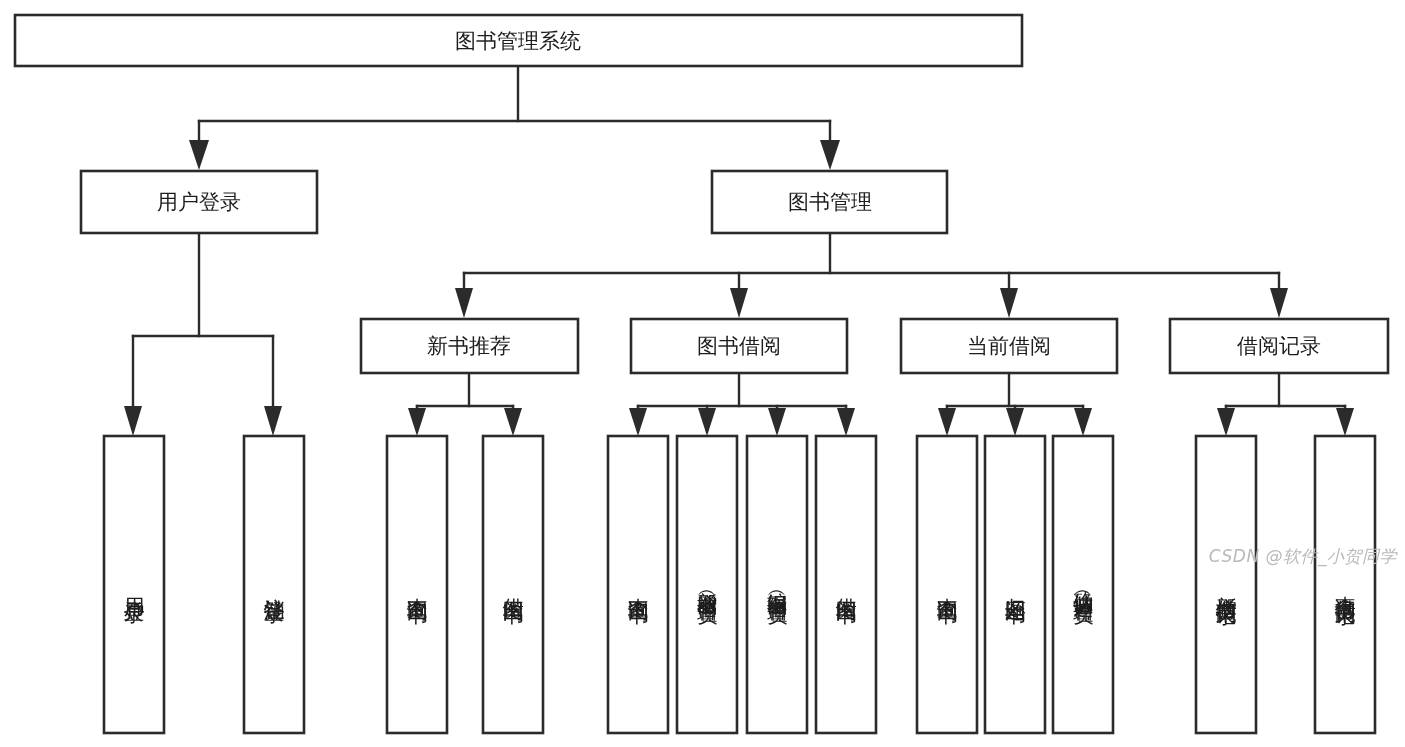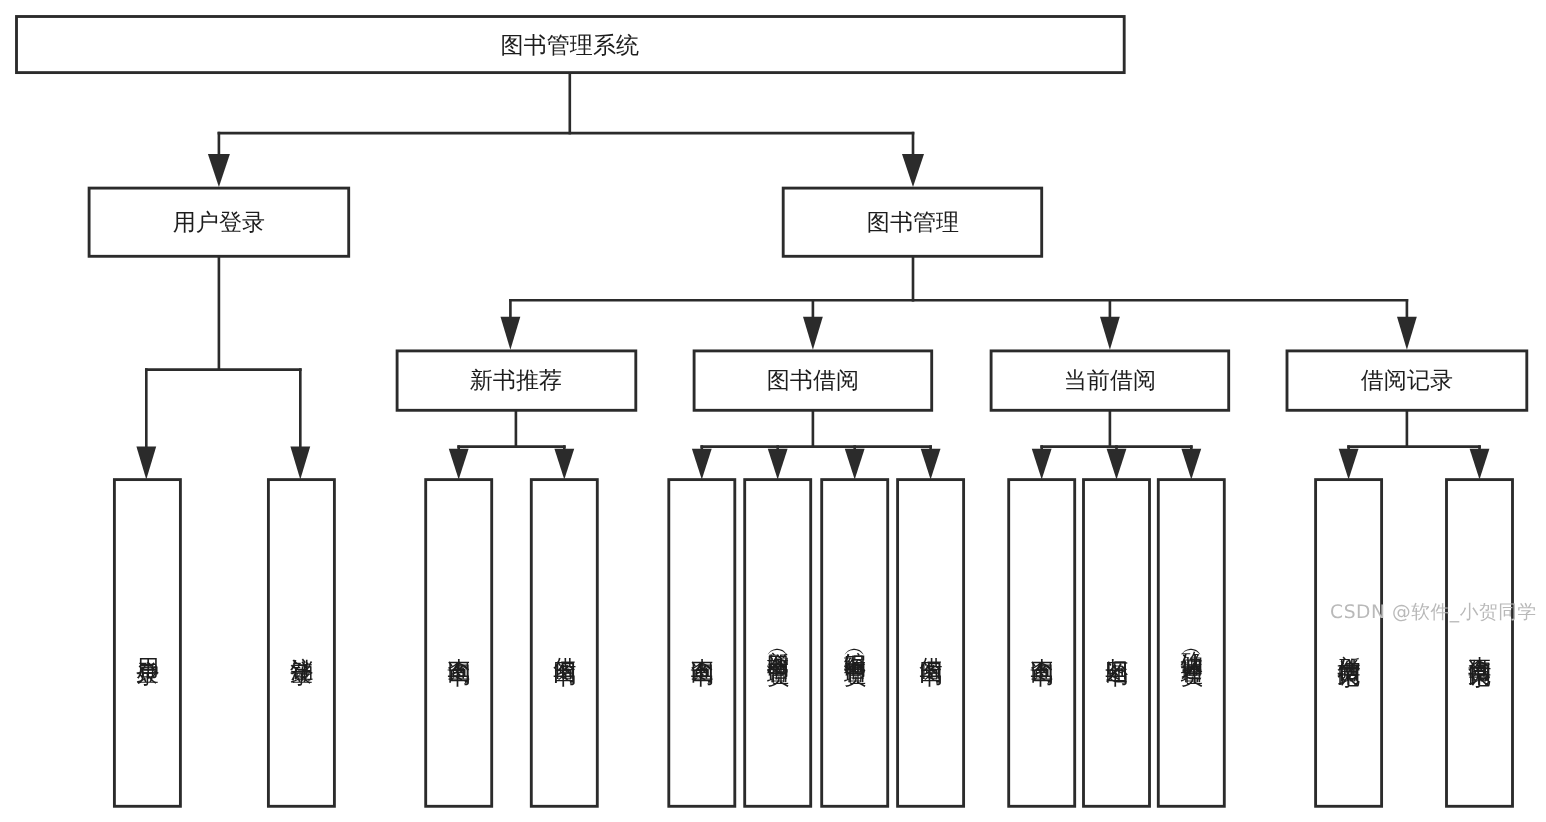--- a/index.html
+++ b/index.html
@@ -53,20 +53,21 @@
   .watermark-text {
     position: absolute;
     right: 8px;
     bottom: 4px;
     font-family: "DejaVu Sans", "Liberation Sans", sans-serif;
     font-size: 17px;
     color: #b9b9b9;
     white-space: nowrap;
     letter-spacing: 0.5px;
     user-select: none;
+    font-style: italic;
   }
 </style>
 </head>
 <body>
 
 <div id="diagram-root">
 
   <svg id="flowchart" viewBox="0 0 1405 747" xmlns="http://www.w3.org/2000/svg">
 
     <g>

